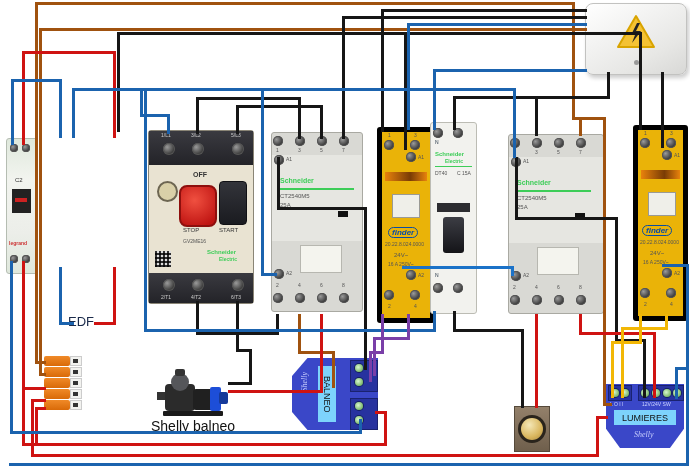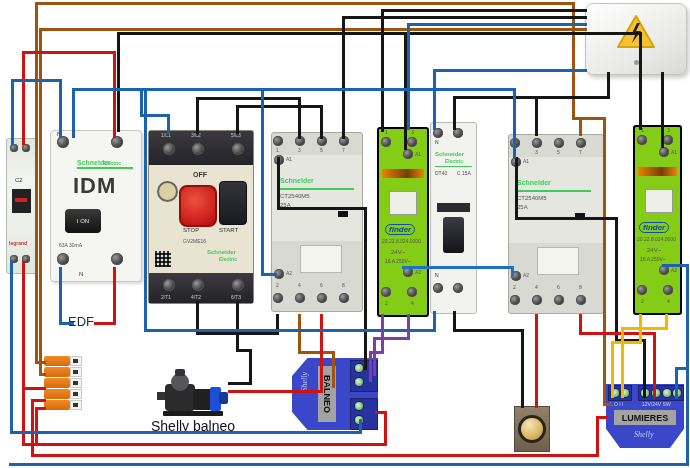--- a/index.html
+++ b/index.html
@@ -25,21 +25,21 @@
   .gv .start{position:absolute;left:70px;top:50px;width:26px;height:42px;background:linear-gradient(#33343a,#1a1b20);border-radius:4px;border:1px solid #101014;}
   .gv .dial{position:absolute;left:8px;top:50px;width:17px;height:17px;border-radius:50%;background:#d9d0a8;border:2px solid #6d6652;}
   .gv .qr{position:absolute;left:6px;top:120px;width:16px;height:16px;background:repeating-linear-gradient(0deg,#333 0 2px,#eee 2px 4px),repeating-linear-gradient(90deg,#333 0 2px,#eee 2px 4px);background-blend-mode:multiply;}
   
   .ct{width:90px;height:178px;background:#d9d9d4;border:1px solid #a9a9a2;border-radius:3px;}
   .ct .face{position:absolute;left:0;top:22px;width:90px;height:86px;background:#e6e6e1;}
   .ct .rocker{position:absolute;left:28px;top:112px;width:40px;height:26px;background:#f4f4ee;border:1px solid #b7b7b0;}
   .ct .ind{position:absolute;left:66px;top:78px;width:10px;height:6px;background:#111;}
   .ct .gline{position:absolute;left:8px;top:55px;width:74px;height:2px;background:#3dcd58;}
   
-  .fd{width:48px;height:186px;background:#84cc16;border:2px solid #000000;border-radius:3px;text-decoration:underline;}
+  .fd{width:48px;height:186px;background:#eab308;border:5px solid #000000;border-radius:3px;text-decoration:underline;}
   .fd .orange{position:absolute;left:3px;top:40px;width:42px;height:9px;background:linear-gradient(90deg,#e8820c,#7a3c05 60%,#e8820c);}
   .fd .btn{position:absolute;left:10px;top:62px;width:26px;height:22px;background:#efefe9;border:1px solid #9a9a94;}
   .fd .logo{position:absolute;left:6px;top:95px;font-size:8px;font-weight:bold;font-style:italic;color:#0a4da3;border:1px solid #0a4da3;border-radius:8px;padding:0 3px;}
   
   .dt{width:45px;height:190px;background:#f2f2ee;border:1px solid #bcbcb4;border-radius:3px;}
   .dt .win{position:absolute;left:6px;top:80px;width:33px;height:9px;background:#2c2c30;}
   .dt .tog{position:absolute;left:12px;top:94px;width:21px;height:36px;background:linear-gradient(#3c3d44,#141418);border-radius:3px;}
   
   .jb{width:100px;height:70px;background:linear-gradient(150deg,#ffffff,#e7e7e5 70%,#d8d8d6);border:1px solid #c2c2c0;border-radius:8px;box-shadow:2px 3px 4px rgba(0,0,0,.2);}
   
@@ -47,21 +47,21 @@
   .wago .w{position:relative;width:38px;height:10px;margin-bottom:1px;}
   .wago .w .o{position:absolute;left:0;top:0;width:26px;height:10px;background:linear-gradient(#f08a28,#d96a08);border-radius:2px;}
   .wago .w .n{position:absolute;left:26px;top:0;width:12px;height:10px;background:#f2f2ef;border:1px solid #ccc;box-sizing:border-box;}
   .wago .w .slot{position:absolute;left:29px;top:3px;width:5px;height:4px;background:#333;}
   
   .shelly{background:#3a47c8;}
   .sh-balneo{width:86px;height:72px;clip-path:polygon(0 25%,18% 0,100% 0,100% 100%,18% 100%,0 75%);}
   .sh-lum{width:78px;height:64px;clip-path:polygon(0 0,100% 0,100% 70%,82% 100%,18% 100%,0 70%);}
   .term{position:absolute;background:#27329f;border:1px solid #1a2270;}
   .tscrew{position:absolute;width:8px;height:8px;border-radius:50%;background:radial-gradient(circle at 40% 40%,#d8f7cf,#7bb868 70%);box-shadow:0 0 0 1px #15205f;}
-  .whitebox{position:absolute;background:#a3a3a3;color:#111;font-weight:bold;display:flex;align-items:center;justify-content:center;}
+  .whitebox{position:absolute;background:#7dd3fc;color:#111;font-weight:normal;display:flex;align-items:center;justify-content:center;}
   .script{position:absolute;font-family:"Liberation Serif",serif;font-style:italic;color:#c3cafc;}
   
   .pbtn{width:34px;height:44px;background:linear-gradient(#93806a,#6f5f4c);border:1px solid #55493a;}
   .pbtn .bez{position:absolute;left:3px;top:8px;width:28px;height:28px;border-radius:50%;background:#2a241c;}
   .pbtn .gold{position:absolute;left:6px;top:11px;width:22px;height:22px;border-radius:50%;background:radial-gradient(circle at 38% 32%,#f4e7b7,#d9b65e 60%,#a8863c);}
   .lbl{position:absolute;z-index:20;color:#111;}
 </style>
 </head>
 <body>
 
@@ -191,34 +191,20 @@
     <div class="sc s8" style="left:15px;top:5px;"></div>
     <div class="tiny t6" style="left:8px;top:38px;color:#333;">C2</div>
     <div class="abs" style="left:5px;top:50px;width:19px;height:24px;background:#222;">
       <div class="abs" style="left:3px;top:9px;width:12px;height:4px;background:#c22;"></div>
     </div>
     <div class="tiny" style="left:2px;top:102px;color:#c33;font-weight:bold;">legrand</div>
     <div class="sc s8" style="left:3px;top:116px;"></div>
     <div class="sc s8" style="left:15px;top:116px;"></div>
   </div>
 
-  <div class="comp idm" style="left:50px;top:130px;">
-    <div class="tiny t6" style="left:6px;top:0px;color:#234;">N</div>
-    <div class="sc s12" style="left:6px;top:5px;"></div>
-    <div class="sc s12" style="left:60px;top:5px;"></div>
-    <div class="tiny t7 green" style="left:26px;top:28px;">Schneider</div>
-    <div class="tiny green" style="left:52px;top:30px;">Electric</div>
-    <div class="abs" style="left:26px;top:36px;width:56px;height:2px;background:#3dcd58;"></div>
-    <div class="abs" style="left:22px;top:42px;font-size:22px;font-weight:bold;color:#3a3a3a;letter-spacing:1px;">IDM</div>
-    <div class="toggle">I ON</div>
-    <div class="tiny" style="left:8px;top:112px;">63A 30mA</div>
-    <div class="sc s12" style="left:6px;top:122px;"></div>
-    <div class="sc s12" style="left:60px;top:122px;"></div>
-    <div class="tiny t6" style="left:28px;top:140px;color:#234;">N</div>
-  </div>
 
   <div class="comp gv" style="left:148px;top:130px;">
     <div class="blk" style="top:0;">
       <div class="tiny" style="left:12px;top:2px;color:#ccc;">1/L1</div>
       <div class="tiny" style="left:42px;top:2px;color:#ccc;">3/L2</div>
       <div class="tiny" style="left:82px;top:2px;color:#ccc;">5/L3</div>
       <div class="sc s12" style="left:14px;top:12px;"></div>
       <div class="sc s12" style="left:43px;top:12px;"></div>
       <div class="sc s12" style="left:83px;top:12px;"></div>
     </div>

